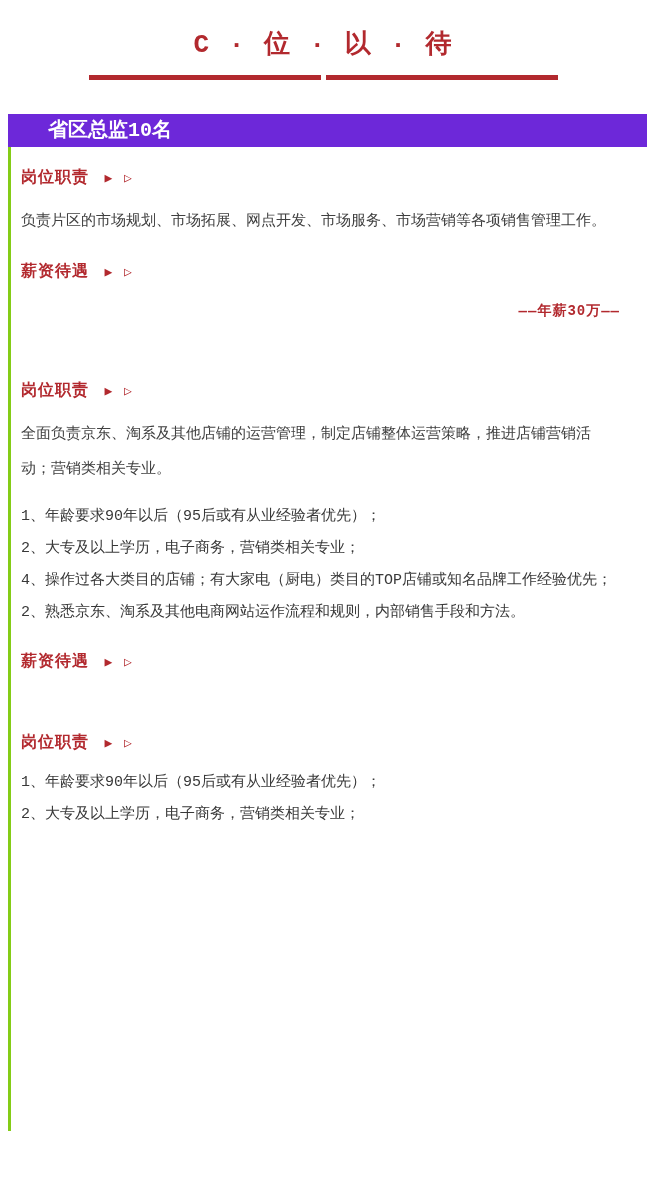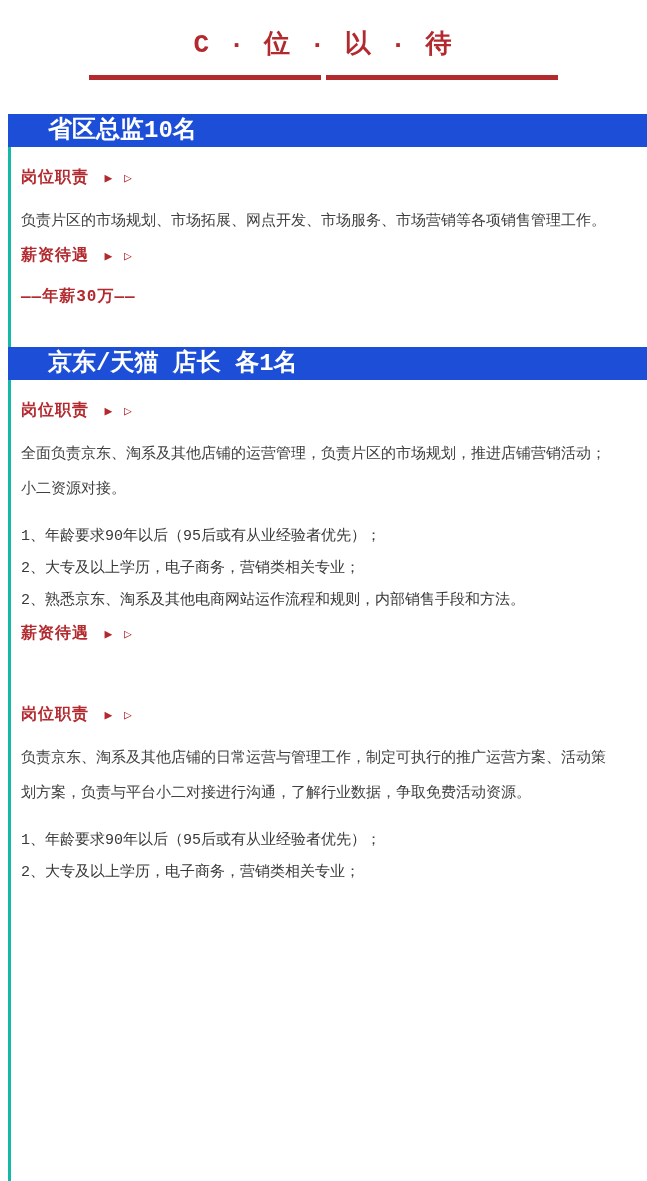--- a/index.html
+++ b/index.html
@@ -31,31 +31,31 @@
     display: block;
     width: 232px;
     height: 5px;
     background: #B2292E;
   }
   
   .job { margin-top: 0; }
   .job:first-of-type { margin-top: 34px; }
   .job-header {
     margin-left: 8px;
-    background: #1d4ed8;
+    background: #6d28d9;
     color: #ffffff;
     height: 33px;
     line-height: 33px;
     padding-left: 40px;
-    font-size: 24px;
+    font-size: 20px;
     font-weight: 700;
   }
   .job-body {
     margin-left: 8px;
-    border-left: 3px solid #14b8a6;
+    border-left: 3px solid #84cc16;
     padding: 20px 27px 40px 10px;
   }
   .job-body.tall { padding-bottom: 300px; }
   .red-label {
     color: #B2292E;
     font-size: 16px;
     font-weight: 700;
     letter-spacing: 1px;
   }
   .red-label .arr { font-size: 13px; }
@@ -72,26 +72,26 @@
     list-style: none;
     margin: 14px 0 0 0;
     padding: 0;
   }
   .reqs li {
     font-size: 15px;
     font-weight: 500;
     line-height: 32px;
     color: #383838;
   }
-  .salary-label { margin-top: 6px; }
+  .salary-label { margin-top: 22px; }
   .salary-line {
     margin-top: 20px;
-    text-align: left;
+    text-align: right;
     color: #B2292E;
-    font-size: 16px;
+    font-size: 14px;
     font-weight: 700;
     letter-spacing: 1px;
   }
 </style>
 </head>
 <body>
 
 <div class="page">
 
   <h1 class="page-title">C · 位 · 以 · 待</h1>
@@ -114,51 +114,48 @@
       <div class="red-label salary-label">
         <span>薪资待遇</span>
         <span class="arr solid">▶</span>
         <span class="arr outline">▷</span>
       </div>
       <div class="salary-line">——年薪30万——</div>
     </div>
   </section>
 
   <section class="job">
-    <div class="job-header">
-      <span>京东/天猫 店长 各1名</span>
-    </div>
     <div class="job-body">
       <div class="red-label">
         <span>岗位职责</span>
         <span class="arr solid">▶</span>
         <span class="arr outline">▷</span>
       </div>
-      <p class="desc">全面负责京东、淘系及其他店铺的运营管理，负责片区的市场规划，推进店铺营销活动；小二资源对接。</p>
+      <p class="desc">全面负责京东、淘系及其他店铺的运营管理，制定店铺整体运营策略，推进店铺营销活动；营销类相关专业。</p>
       <ul class="reqs">
         <li>1、年龄要求90年以后（95后或有从业经验者优先）；</li>
         <li>2、大专及以上学历，电子商务，营销类相关专业；</li>
+        <li>4、操作过各大类目的店铺；有大家电（厨电）类目的TOP店铺或知名品牌工作经验优先；</li>
         <li>2、熟悉京东、淘系及其他电商网站运作流程和规则，内部销售手段和方法。</li>
       </ul>
       <div class="red-label salary-label">
         <span>薪资待遇</span>
         <span class="arr solid">▶</span>
         <span class="arr outline">▷</span>
       </div>
     </div>
   </section>
 
   <section class="job">
     <div class="job-body tall">
       <div class="red-label">
         <span>岗位职责</span>
         <span class="arr solid">▶</span>
         <span class="arr outline">▷</span>
       </div>
-      <p class="desc">负责京东、淘系及其他店铺的日常运营与管理工作，制定可执行的推广运营方案、活动策划方案，负责与平台小二对接进行沟通，了解行业数据，争取免费活动资源。</p>
       <ul class="reqs">
         <li>1、年龄要求90年以后（95后或有从业经验者优先）；</li>
         <li>2、大专及以上学历，电子商务，营销类相关专业；</li>
 
       </ul>
     </div>
   </section>
 
 </div>
 

